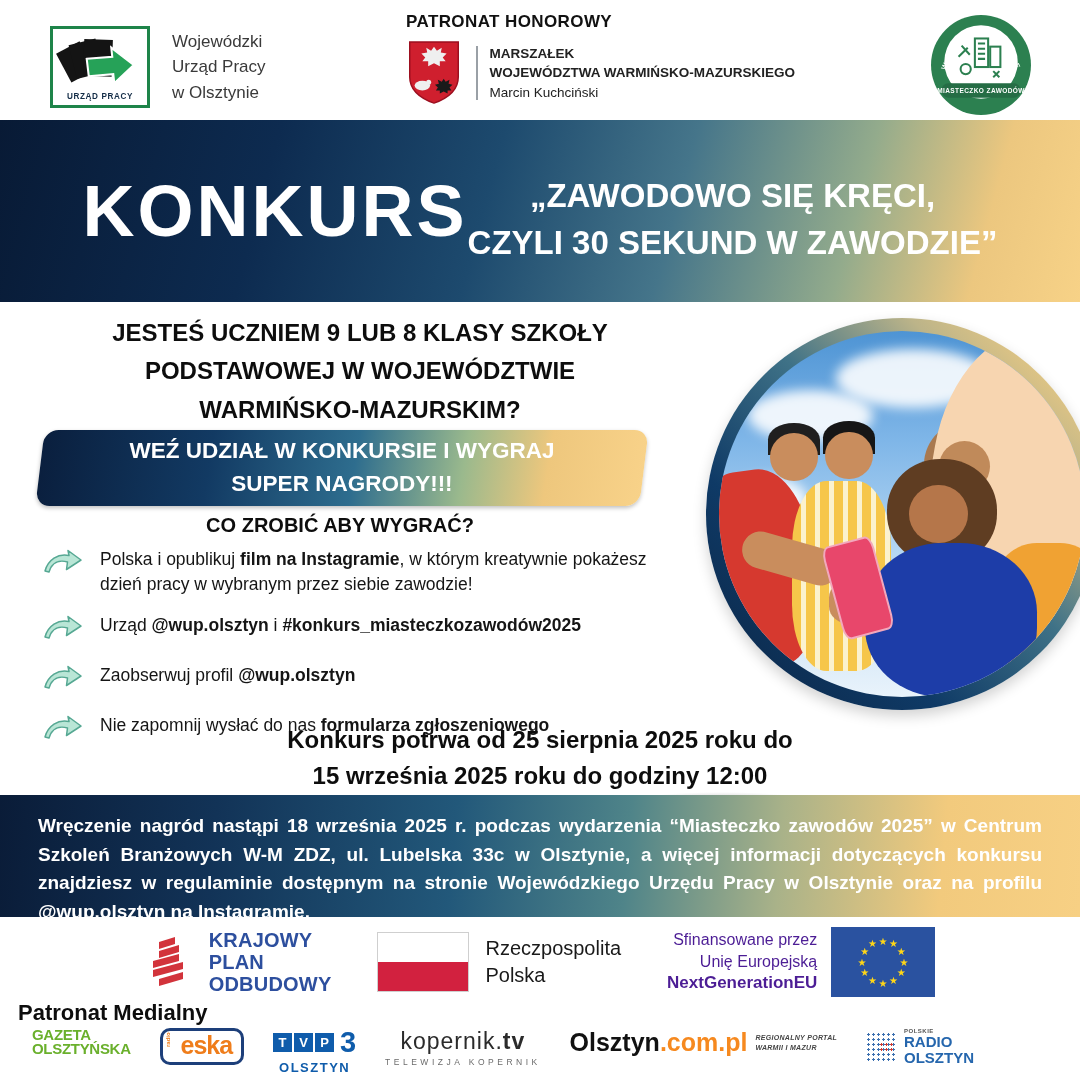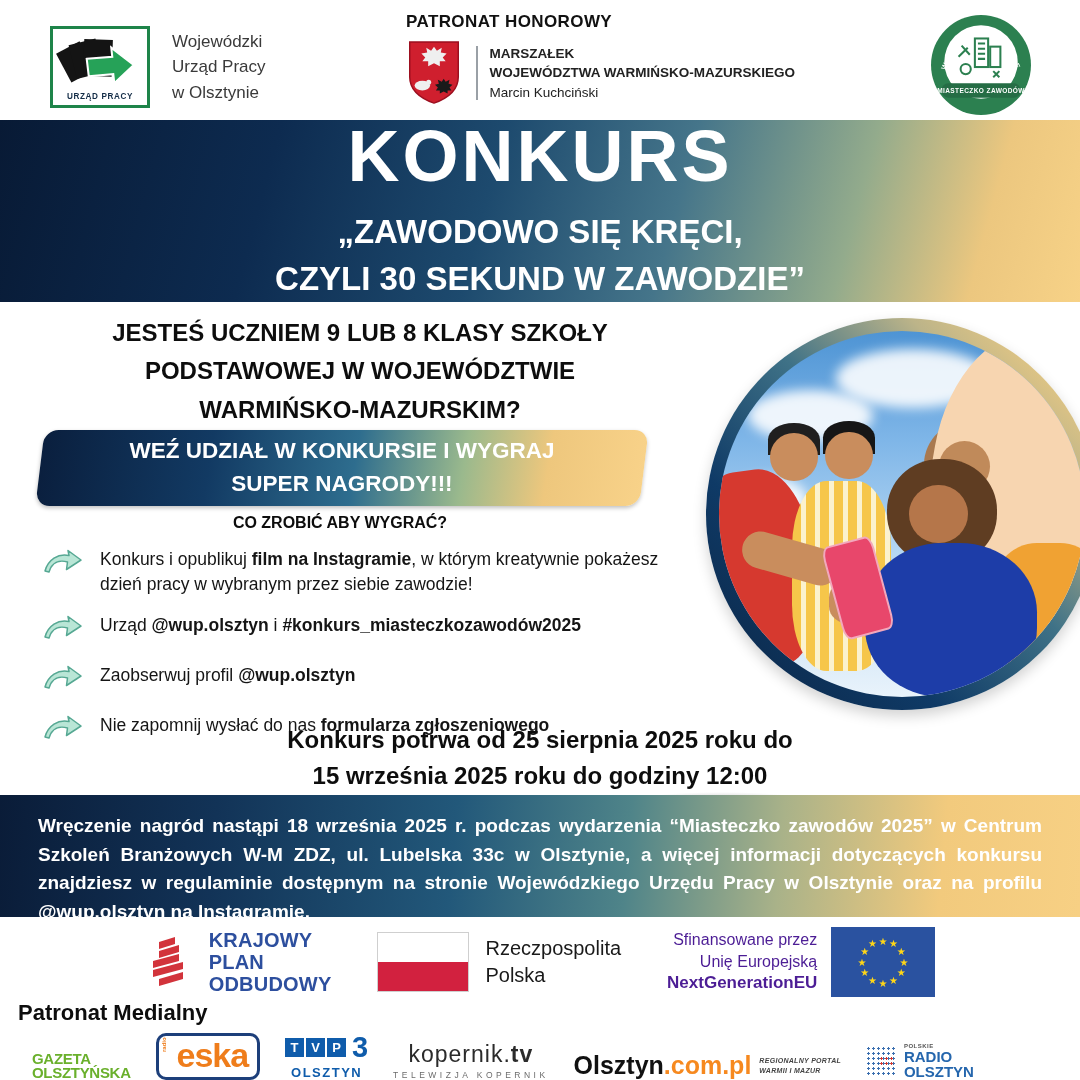--- a/index.html
+++ b/index.html
@@ -18,34 +18,34 @@
   .crest{width:56px;height:66px;}
   .pat-div{width:1.5px;height:54px;background:#9aa0a6;margin:0 12px 0 14px;}
   .pat-lines{font-size:13.5px;line-height:1.45;color:#222;}
   .pat-lines .b{font-weight:800;}
   .mz{position:absolute;left:930px;top:14px;width:102px;height:102px;}
   .arc-text{font-size:7px;font-weight:bold;fill:#ffffff;letter-spacing:1.6px;}
 
   
   .banner{position:absolute;left:0;top:120px;width:1080px;height:182px;
     background:linear-gradient(105deg,#081a35 0%,#0d2b50 25%,#1d4a6e 45%,#45758a 62%,#93ab8c 78%,#ecc77f 90%,#f7d287 100%);
-    display:flex;flex-direction:column;align-items:center;justify-content:center;color:#fff;text-align:center;}
+    display:flex;flex-direction:row;align-items:center;justify-content:center;color:#fff;text-align:center;}
   .banner-title{font-size:72px;font-weight:800;letter-spacing:3px;line-height:1.0;}
   .banner-sub{font-size:33px;font-weight:800;line-height:1.4;margin-top:17px;}
 
   
   .question{position:absolute;left:60px;top:314px;width:600px;text-align:center;
             font-size:24px;font-weight:800;line-height:1.6;color:#0d0d0d;white-space:pre-line;}
   .ribbon{position:absolute;left:40px;top:430px;width:604px;height:76px;border-radius:14px;
     transform:skewX(-7deg);
     background:linear-gradient(92deg,#0a1f3e 0%,#123a63 28%,#2e6d8e 52%,#9ab98d 70%,#eec77d 84%,#f8d289 100%);
     box-shadow:0 2px 4px rgba(0,0,0,.25);}
   .ribbon-inner{position:absolute;inset:0;transform:skewX(7deg);display:flex;flex-direction:column;
     align-items:center;justify-content:center;color:#fff;font-size:22.5px;font-weight:800;line-height:1.45;}
-  .how{position:absolute;left:60px;top:514px;width:560px;text-align:center;font-size:16px;font-weight:800;color:#0d0d0d;}
+  .how{position:absolute;left:60px;top:514px;width:560px;text-align:center;font-size:20px;font-weight:800;color:#0d0d0d;}
   .steps{position:absolute;left:42px;top:547px;width:640px;}
   .step{display:flex;align-items:flex-start;gap:16px;margin-bottom:15px;}
   .step-icon{flex:0 0 42px;margin-top:1px;}
   .step-text{font-size:17.5px;line-height:1.45;color:#151515;}
   .step-text .b{font-weight:800;}
   .dates{position:absolute;left:0;top:722px;width:1080px;text-align:center;
          font-size:24px;font-weight:800;line-height:1.5;color:#0d0d0d;}
 
   
   .photo-ring{position:absolute;left:706px;top:318px;width:392px;height:392px;border-radius:50%;
@@ -75,25 +75,25 @@
   .pl-flag .r{width:100%;height:50%;background:#d2213f;}
   .pl-name{font-size:20px;color:#1a1a1a;line-height:1.35;white-space:pre-line;}
   .eu{display:flex;align-items:center;gap:14px;}
   .eu-text{text-align:right;font-size:16px;color:#4c1d95;line-height:1.35;}
   .eu-text .b{font-weight:800;font-size:17px;}
   .eu-star{font-size:10px;fill:#ffd617;text-anchor:middle;font-family:"DejaVu Sans",sans-serif;}
 
   
   .media-h{position:absolute;left:18px;top:1000px;font-size:22px;font-weight:800;color:#0d0d0d;}
   .media{position:absolute;left:0;top:1028px;width:1006px;height:52px;box-sizing:border-box;
-    padding:0 32px;display:flex;align-items:flex-end;justify-content:space-between;}
+    padding:0 32px;display:flex;align-items:flex-start;justify-content:space-between;}
   .gazeta{font-size:15px;font-weight:800;color:#6ab02c;line-height:.95;letter-spacing:-.3px;}
   .eska{position:relative;border:3px solid #1d3f7a;border-radius:10px;background:#fff;
         padding:0 9px 2px 18px;display:inline-block;}
-  .eska-name{color:#ef7d1b;font-size:34px;font-weight:800;letter-spacing:-1px;}
+  .eska-name{color:#ef7d1b;font-size:25px;font-weight:800;letter-spacing:-1px;}
   .eska-small{position:absolute;left:2px;top:16px;font-size:6px;font-weight:700;color:#ef7d1b;
         transform:rotate(-90deg);transform-origin:left top;}
   .tvp{text-align:center;}
   .tvp-row{display:flex;align-items:center;justify-content:center;gap:2px;}
   .tvp-sq{width:19px;height:19px;background:#0f5cab;color:#fff;font-size:13px;font-weight:800;
         display:flex;align-items:center;justify-content:center;}
   .tvp-3{color:#0f5cab;font-size:29px;font-weight:800;margin-left:4px;line-height:1;}
   .tvp-city{margin-top:3px;color:#0f5cab;font-size:13px;font-weight:800;letter-spacing:1.5px;}
   .kop{text-align:center;}
   .kop-name{font-size:23px;color:#2b2b2b;letter-spacing:1px;}
@@ -195,21 +195,21 @@
 
   <div class="how">CO ZROBIĆ ABY WYGRAĆ?</div>
 
   <div class="steps">
       <div class="step">
         <span class="step-icon">
   <svg width="42" height="30" viewBox="0 0 42 30">
     <path d="M3 23 C6 12, 16 5, 27 7.5 L26 2.5 L39 12 L24.5 21.5 L25.5 14 C17 11.5, 10 14.5, 7 24 Z" fill="#b9e6d6" stroke="#56a893" stroke-width="1.5" stroke-linejoin="round"></path>
   </svg>
 </span>
-        <span class="step-text"><span>Konkurs i opublikuj </span><span class="b">film na Instagramie</span><span>, w którym kreatywnie pokażesz dzień pracy w wybranym przez siebie zawodzie!</span></span>
+        <span class="step-text"><span>Polska i opublikuj </span><span class="b">film na Instagramie</span><span>, w którym kreatywnie pokażesz dzień pracy w wybranym przez siebie zawodzie!</span></span>
       </div>
       <div class="step">
         <span class="step-icon">
   <svg width="42" height="30" viewBox="0 0 42 30">
     <path d="M3 23 C6 12, 16 5, 27 7.5 L26 2.5 L39 12 L24.5 21.5 L25.5 14 C17 11.5, 10 14.5, 7 24 Z" fill="#b9e6d6" stroke="#56a893" stroke-width="1.5" stroke-linejoin="round"></path>
   </svg>
 </span>
         <span class="step-text"><span>Urząd </span><span class="b">@wup.olsztyn</span><span> i </span><span class="b">#konkurs_miasteczkozawodów2025</span></span>
       </div>
       <div class="step">

